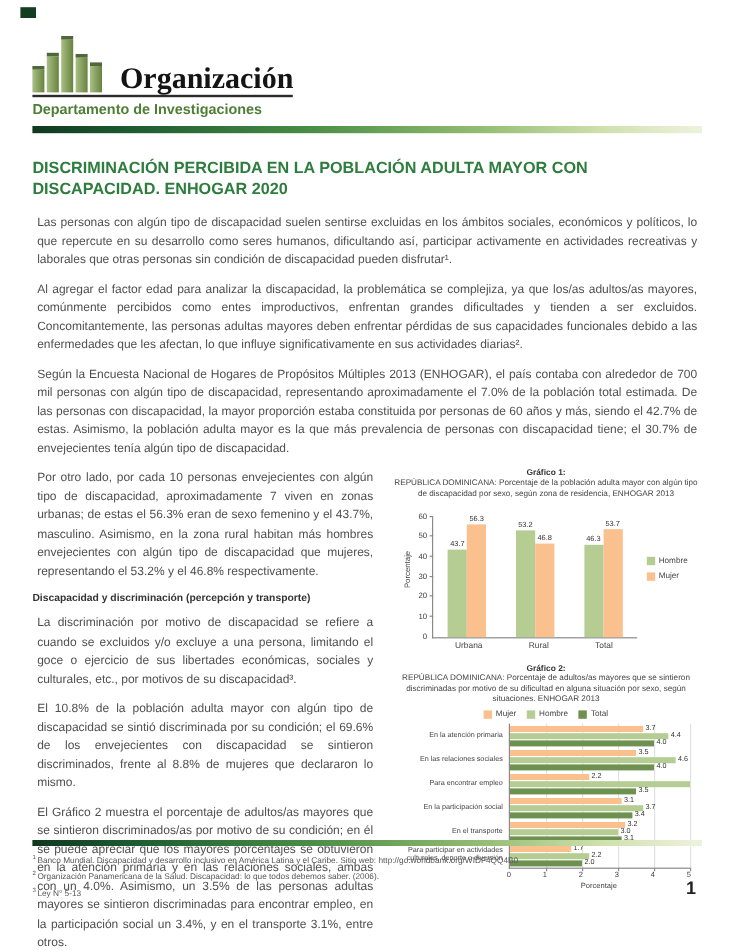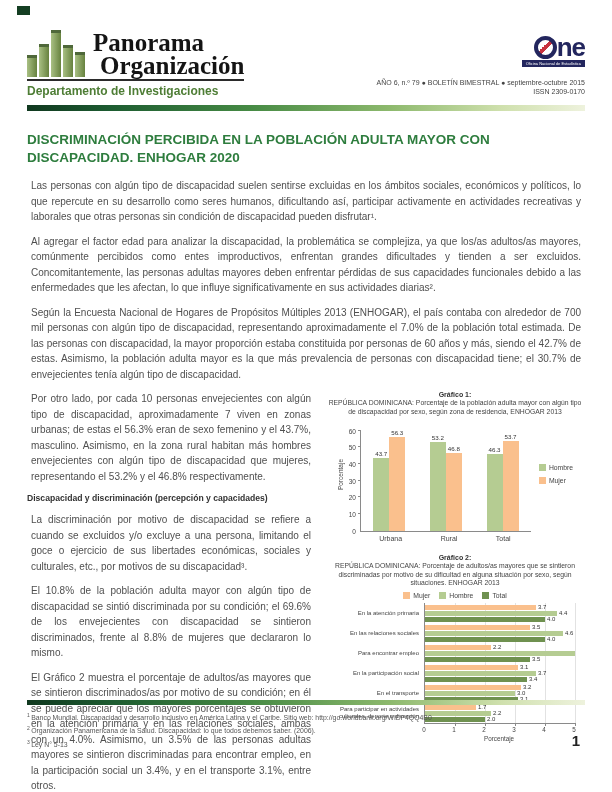--- a/index.html
+++ b/index.html
@@ -100,54 +100,44 @@
       <div>
         <div class="brand-top">
           <div class="logo-bars">
             <span class="logo-bar"></span>
             <span class="logo-bar"></span>
             <span class="logo-bar"></span>
             <span class="logo-bar"></span>
             <span class="logo-bar"></span>
           </div>
           <div class="brand-name">
-            <div class="l1">Panorama</div>
             <div class="l2">Organización</div>
           </div>
         </div>
         <div class="brand-sub">Departamento de Investigaciones</div>
       </div>
 
-      <div class="masthead-right">
-        <div class="one-logo">
-          <div class="one-circle"></div>
-          <span class="one-ne">ne</span>
-        </div>
-        <div class="one-tagline">Oficina Nacional de Estadística</div>
-        <div class="issue-line">AÑO 6, n.º 79 ● BOLETÍN BIMESTRAL ● septiembre-octubre 2015</div>
-        <div class="issn">ISSN 2309-0170</div>
-      </div>
     </header>
 
     <div class="divider"></div>
 
     <h1 class="article-title">DISCRIMINACIÓN PERCIBIDA EN LA POBLACIÓN ADULTA MAYOR CON DISCAPACIDAD. ENHOGAR 2020</h1>
 
     <div>
         <p class="para">Las personas con algún tipo de discapacidad suelen sentirse excluidas en los ámbitos sociales, económicos y políticos, lo que repercute en su desarrollo como seres humanos, dificultando así, participar activamente en actividades recreativas y laborales que otras personas sin condición de discapacidad pueden disfrutar¹.</p>
         <p class="para">Al agregar el factor edad para analizar la discapacidad, la problemática se complejiza, ya que los/as adultos/as mayores, comúnmente percibidos como entes improductivos, enfrentan grandes dificultades y tienden a ser excluidos. Concomitantemente, las personas adultas mayores deben enfrentar pérdidas de sus capacidades funcionales debido a las enfermedades que les afectan, lo que influye significativamente en sus actividades diarias².</p>
         <p class="para">Según la Encuesta Nacional de Hogares de Propósitos Múltiples 2013 (ENHOGAR), el país contaba con alrededor de 700 mil personas con algún tipo de discapacidad, representando aproximadamente el 7.0% de la población total estimada. De las personas con discapacidad, la mayor proporción estaba constituida por personas de 60 años y más, siendo el 42.7% de estas. Asimismo, la población adulta mayor es la que más prevalencia de personas con discapacidad tiene; el 30.7% de envejecientes tenía algún tipo de discapacidad.</p>
       </div>
 
     <div class="columns">
       <div class="col-left">
         <div>
             <p class="para">Por otro lado, por cada 10 personas envejecientes con algún tipo de discapacidad, aproximadamente 7 viven en zonas urbanas; de estas el 56.3% eran de sexo femenino y el 43.7%, masculino. Asimismo, en la zona rural habitan más hombres envejecientes con algún tipo de discapacidad que mujeres, representando el 53.2% y el 46.8% respectivamente.</p>
           </div>
-        <div class="section-heading">Discapacidad y discriminación (percepción y capacidades)</div>
+        <div class="section-heading">Discapacidad y discriminación (percepción y transporte)</div>
         <div>
             <p class="para">La discriminación por motivo de discapacidad se refiere a cuando se excluidos y/o excluye a una persona, limitando el goce o ejercicio de sus libertades económicas, sociales y culturales, etc., por motivos de su discapacidad³.</p>
             <p class="para">El 10.8% de la población adulta mayor con algún tipo de discapacidad se sintió discriminada por su condición; el 69.6% de los envejecientes con discapacidad se sintieron discriminados, frente al 8.8% de mujeres que declararon lo mismo.</p>
             <p class="para">El Gráfico 2 muestra el porcentaje de adultos/as mayores que se sintieron discriminados/as por motivo de su condición; en él se puede apreciar que los mayores porcentajes se obtuvieron en la atención primaria y en las relaciones sociales, ambas con un 4.0%. Asimismo, un 3.5% de las personas adultas mayores se sintieron discriminadas para encontrar empleo, en la participación social un 3.4%, y en el transporte 3.1%, entre otros.</p>
           </div>
       </div>
 
       <div class="col-right">
         <div class="chart-block">
           <div class="chart-title">Gráfico 1:</div>

